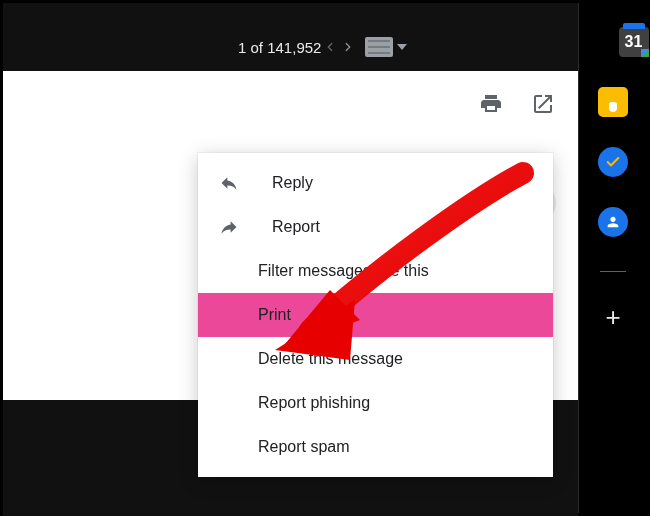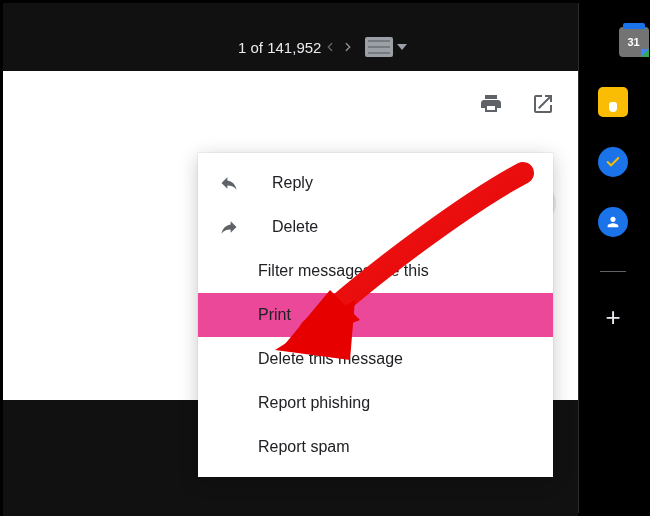--- a/index.html
+++ b/index.html
@@ -83,21 +83,21 @@
   .menu-item .mi-label { flex: 1; }
   .menu-item.no-icon { padding-left: 60px; }
   .menu-item.hover { background: #ec4899; }
 
   
   .side-panel {
     position: absolute; right: 0; top: 0; width: 68px; height: 510px; background: #000;
     display: flex; flex-direction: column; align-items: center; padding-top: 24px; gap: 30px;
   }
   .sp-icon { width: 30px; height: 30px; border-radius: 6px; display: flex; align-items: center; justify-content: center; cursor: pointer; }
-  .cal-icon { background: #737373; color: #fff; font-size: 11px; font-weight: 700; position: relative; border-radius: 4px; margin-left: 41px; }
+  .cal-icon { background: #404040; color: #fff; font-size: 16px; font-weight: 700; position: relative; border-radius: 4px; margin-left: 41px; }
   .cal-icon::before { content: ""; position: absolute; top: -4px; left: 4px; right: 4px; height: 6px; background: #1a73e8; border-radius: 2px 2px 0 0; }
   .cal-icon::after { content: ""; position: absolute; bottom: 0; right: 0; width: 0; height: 0; border-left: 8px solid #4285f4; border-bottom: 8px solid #34a853; }
   .keep-icon { background: #fbbc04; border-radius: 5px; position: relative; }
   .keep-icon::after { content: ""; position: absolute; bottom: 5px; left: 50%; transform: translateX(-50%); width: 8px; height: 10px; background: #fff; border-radius: 4px 4px 6px 6px; }
   .tasks-icon { background: #1a73e8; border-radius: 50%; position: relative; }
   .tasks-icon svg { width: 16px; height: 16px; }
   .contacts-icon { background: #1a73e8; border-radius: 50%; position: relative; }
   .contacts-icon svg { width: 16px; height: 16px; fill: #fff; }
   .sp-divider { width: 26px; height: 1px; background: #5f6368; margin-top: 4px; }
   .plus-icon { color: #e8eaed; font-size: 26px; line-height: 1; font-weight: 300; }
@@ -188,21 +188,21 @@
           </svg>
         </span>
       <span class="mi-label">Reply</span>
     </div>
     <div class="menu-item">
       <span class="mi-icon">
           <svg viewBox="0 0 24 24">
             <path d="M14 9V5l7 7-7 7v-4.1c-5 0-8.5 1.6-11 5.1 1-5 4-10 11-11z"></path>
           </svg>
         </span>
-      <span class="mi-label">Delete</span>
+      <span class="mi-label">Report</span>
     </div>
     <div class="menu-item no-icon">
       <span class="mi-label">Filter messages like this</span>
     </div>
     <div class="menu-item no-icon hover">
       <span class="mi-label">Print</span>
     </div>
     <div class="menu-item no-icon">
       <span class="mi-label">Delete this message</span>
     </div>

